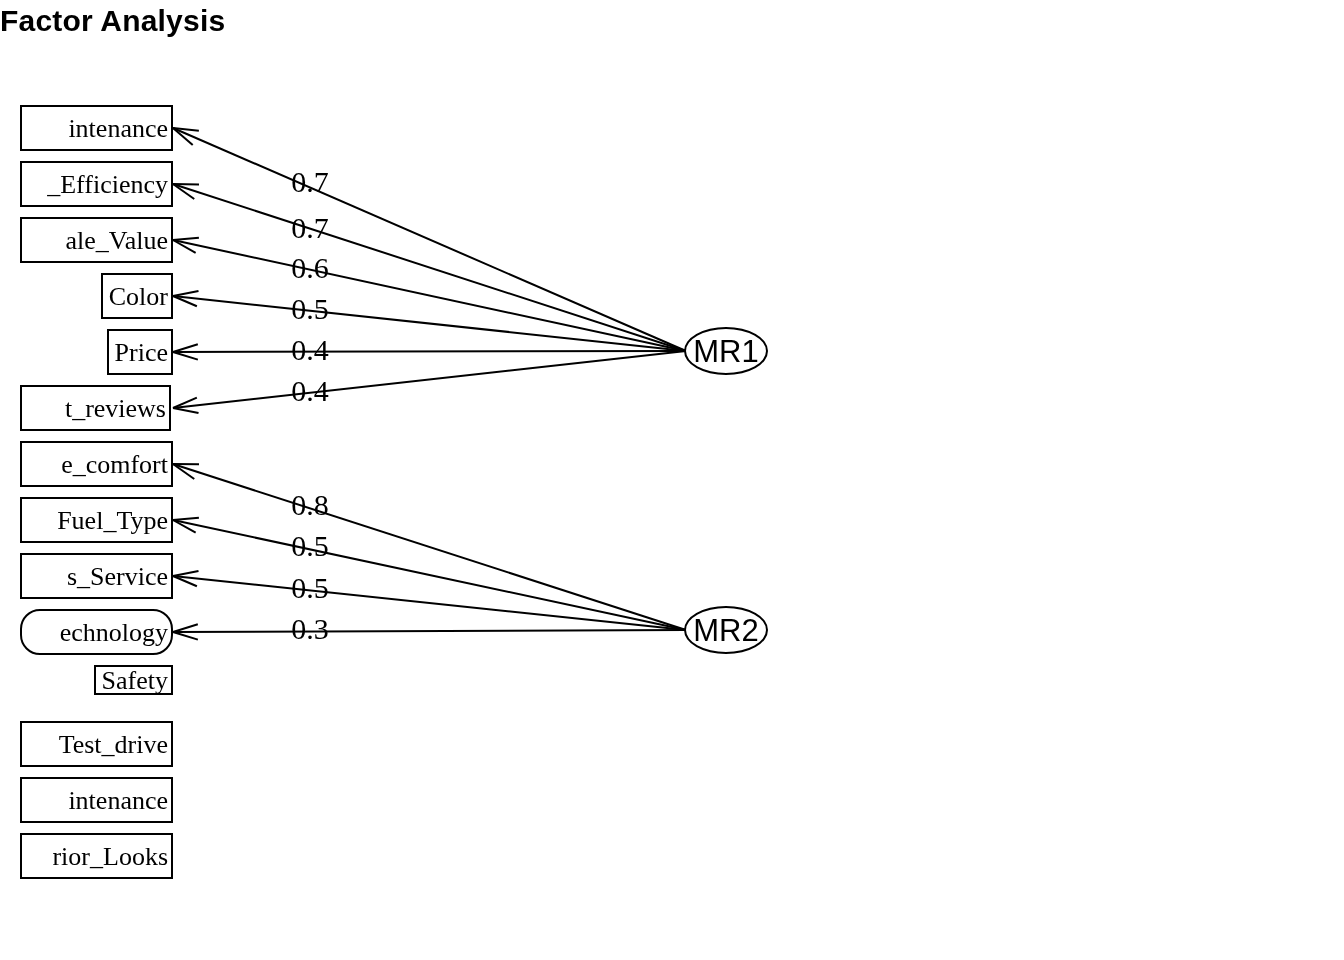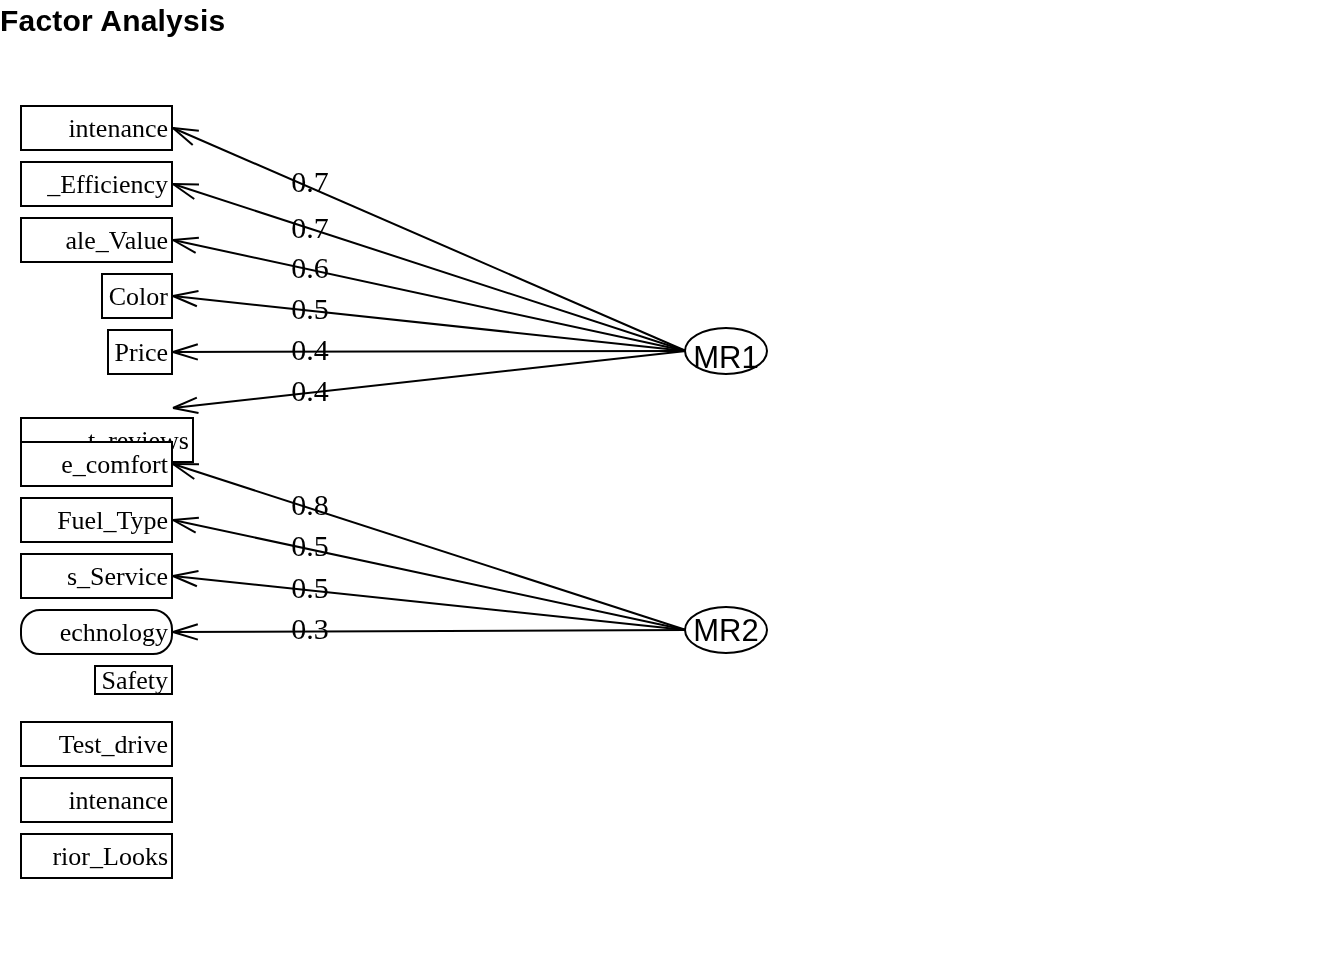--- a/index.html
+++ b/index.html
@@ -158,21 +158,21 @@
       </div>
       <div class="var-box" style="top: 217px; height: 46px; left: 20px; width: 153px;">
         <span class="var-label">ale_Value</span>
       </div>
       <div class="var-box" style="top: 273px; height: 46px; right: 1171px; width: auto;">
         <span class="var-label">Color</span>
       </div>
       <div class="var-box" style="top: 329px; height: 46px; right: 1171px; width: auto;">
         <span class="var-label">Price</span>
       </div>
-      <div class="var-box" style="top: 385px; height: 46px; left: 20px; width: 174px; margin-top: 32px;">
+      <div class="var-box" style="top: 385px; height: 46px; left: 20px; width: 151px;">
         <span class="var-label">t_reviews</span>
       </div>
       <div class="var-box" style="top: 441px; height: 46px; left: 20px; width: 153px;">
         <span class="var-label">e_comfort</span>
       </div>
       <div class="var-box" style="top: 497px; height: 46px; left: 20px; width: 153px;">
         <span class="var-label">Fuel_Type</span>
       </div>
       <div class="var-box" style="top: 553px; height: 46px; left: 20px; width: 153px;">
         <span class="var-label">s_Service</span>
@@ -188,21 +188,21 @@
       </div>
       <div class="var-box" style="top: 777px; height: 46px; left: 20px; width: 153px;">
         <span class="var-label">intenance</span>
       </div>
       <div class="var-box" style="top: 833px; height: 46px; left: 20px; width: 153px;">
         <span class="var-label">rior_Looks</span>
       </div>
     </div>
 
   <div id="factors-layer">
-      <div class="factor-node" style="left: 684px; top: 327px; width: 84px; height: 48px; align-items: flex-end;">
+      <div class="factor-node" style="left: 684px; top: 327px; width: 84px; height: 48px;">
         <span class="factor-label">MR1</span>
       </div>
       <div class="factor-node" style="left: 684px; top: 606px; width: 84px; height: 48px;">
         <span class="factor-label">MR2</span>
       </div>
     </div>
 
   <div id="labels-layer">
       <div class="loading-label" style="left: 282px; top: 167px; width: 56px;">0.7</div>
       <div class="loading-label" style="left: 282px; top: 213px; width: 56px;">0.7</div>

